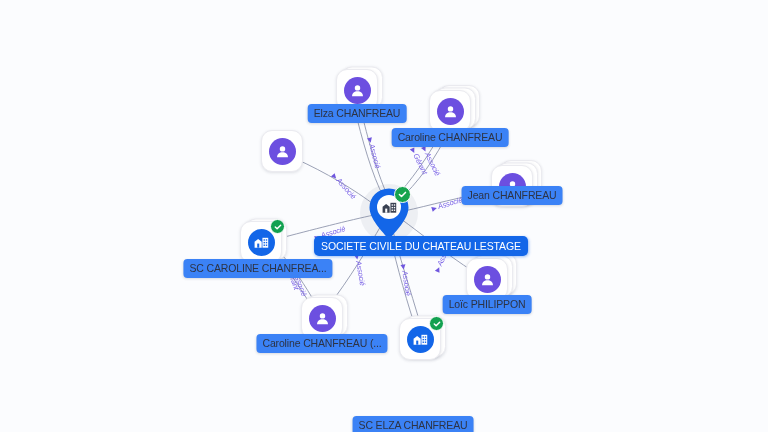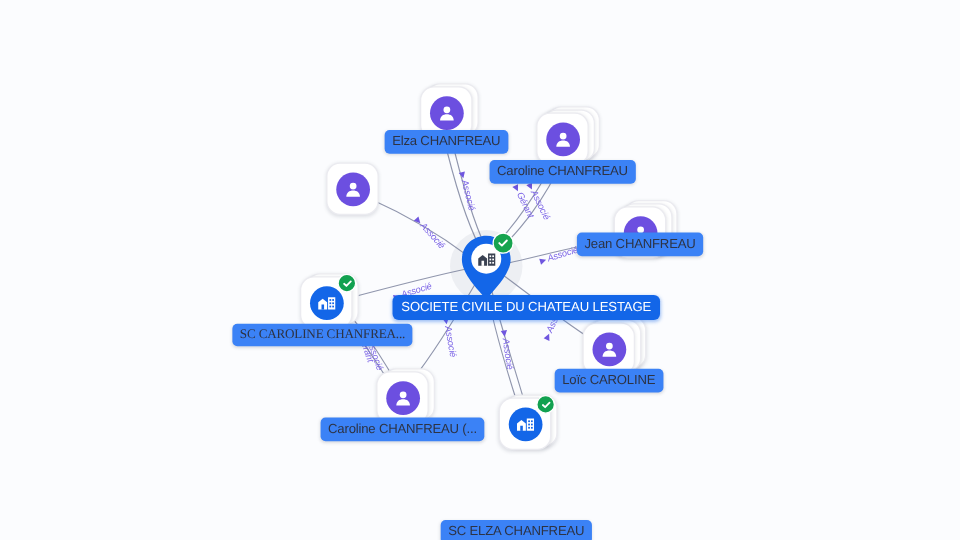--- a/index.html
+++ b/index.html
@@ -375,17 +375,17 @@
         </svg>
       </div>
     </div>
   </div>
 
   <div class="node-label primary" id="center-label" style="left:389px; top:236px;margin-left:32px;">SOCIETE CIVILE DU CHATEAU LESTAGE</div>
 
 <div class="node-label" style="left: 357px; top: 104px;">Elza CHANFREAU</div>
     <div class="node-label" style="left: 450px; top: 128px;">Caroline CHANFREAU</div>
     <div class="node-label" style="left: 512px; top: 186px;">Jean CHANFREAU</div>
-    <div class="node-label" style="left: 487px; top: 295px;">Loïc CAROLINE</div>
-    <div class="node-label" style="left: 258px; top: 259px; font-family: Liberation Serif, serif;">SC CAROLINE CHANFREA...</div>
+    <div class="node-label" style="left: 487px; top: 295px;">Loïc PHILIPPON</div>
+    <div class="node-label" style="left: 258px; top: 259px;">SC CAROLINE CHANFREA...</div>
     <div class="node-label" style="left: 322px; top: 334px;">Caroline CHANFREAU (...</div>
     <div class="node-label" style="left: 413px; top: 376px; margin-top: 40px;">SC ELZA CHANFREAU</div>
   </div>
 
 </body></html>

